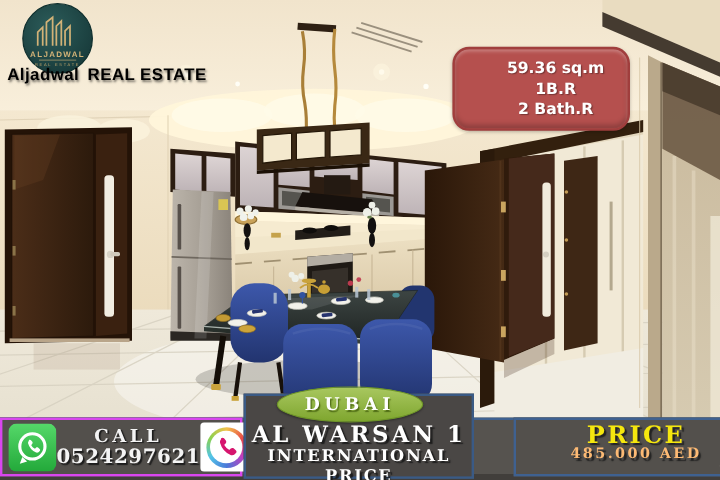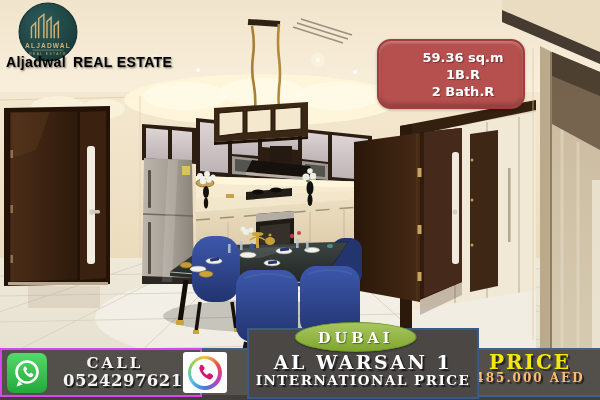--- a/index.html
+++ b/index.html
@@ -40,33 +40,33 @@
   .serif{font-family:"DejaVu Serif","Liberation Serif",serif;}
 
   .contact-box{
     position:absolute;left:0;top:-2px;width:202px;height:49px;box-sizing:border-box;
     background:#53504c;border:2px solid #d946ef;
     display:flex;align-items:center;z-index:7;
   }
   .wa-icon{width:40px;height:40px;margin-left:5px;flex:0 0 auto;}
   .contact-text{flex:1;text-align:center;color:#f4f4f4;line-height:1.05;}
   .call-label{font-size:15px;font-weight:bold;letter-spacing:3px;text-shadow:1.5px 1.5px 1px #1a1a1a;}
-  .phone-number{font-size:16.5px;font-weight:bold;letter-spacing:.5px;text-shadow:1.5px 1.5px 1px #1a1a1a;padding-left:16px;}
+  .phone-number{font-size:16.5px;font-weight:bold;letter-spacing:.5px;text-shadow:1.5px 1.5px 1px #1a1a1a;}
   .phone-icon-box{
     width:44px;height:41px;margin-right:1px;flex:0 0 auto;background:#fff;border-radius:3px;
     display:flex;align-items:center;justify-content:center;
   }
   .ring{width:34px;height:34px;border-radius:50%;
     background:conic-gradient(#f2c14a,#e84a4a,#c03ec0,#4b79d8,#52c4e8,#8bd14e,#f2c14a);
     display:flex;align-items:center;justify-content:center;}
   .ring-inner{width:27px;height:27px;border-radius:50%;background:#fff;display:flex;align-items:center;justify-content:center;}
 
   .location-box{
-    position:absolute;left:203px;top:-22px;width:232px;height:71px;box-sizing:border-box;
-    background:#4a4745;border:2px solid #3a5a85;z-index:8;text-align:center;color:#fff;margin-left:44px;
+    position:absolute;left:203px;top:-22px;width:192px;height:71px;box-sizing:border-box;
+    background:#4a4745;border:2px solid #3a5a85;z-index:8;text-align:center;color:#fff;
   }
   .dubai-ellipse{
     position:absolute;top:-8px;left:50%;transform:translateX(-56%);
     width:120px;height:28px;border-radius:50%;
     background:linear-gradient(#a8c75f,#7fa62f);border:1px solid #6d9427;
     display:flex;align-items:center;justify-content:center;
     box-shadow:0 1px 2px rgba(0,0,0,.4);
   }
   .dubai-text{font-size:14.5px;font-weight:bold;letter-spacing:4px;color:#fff;text-shadow:1px 1px 1px #4e6b14;}
   .loc-lines{margin-top:23px;}

